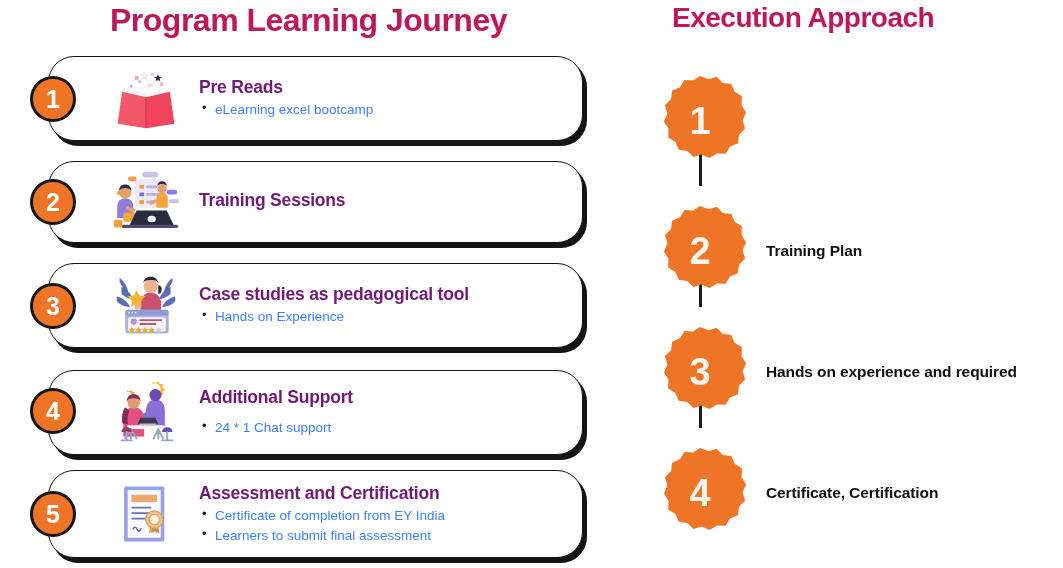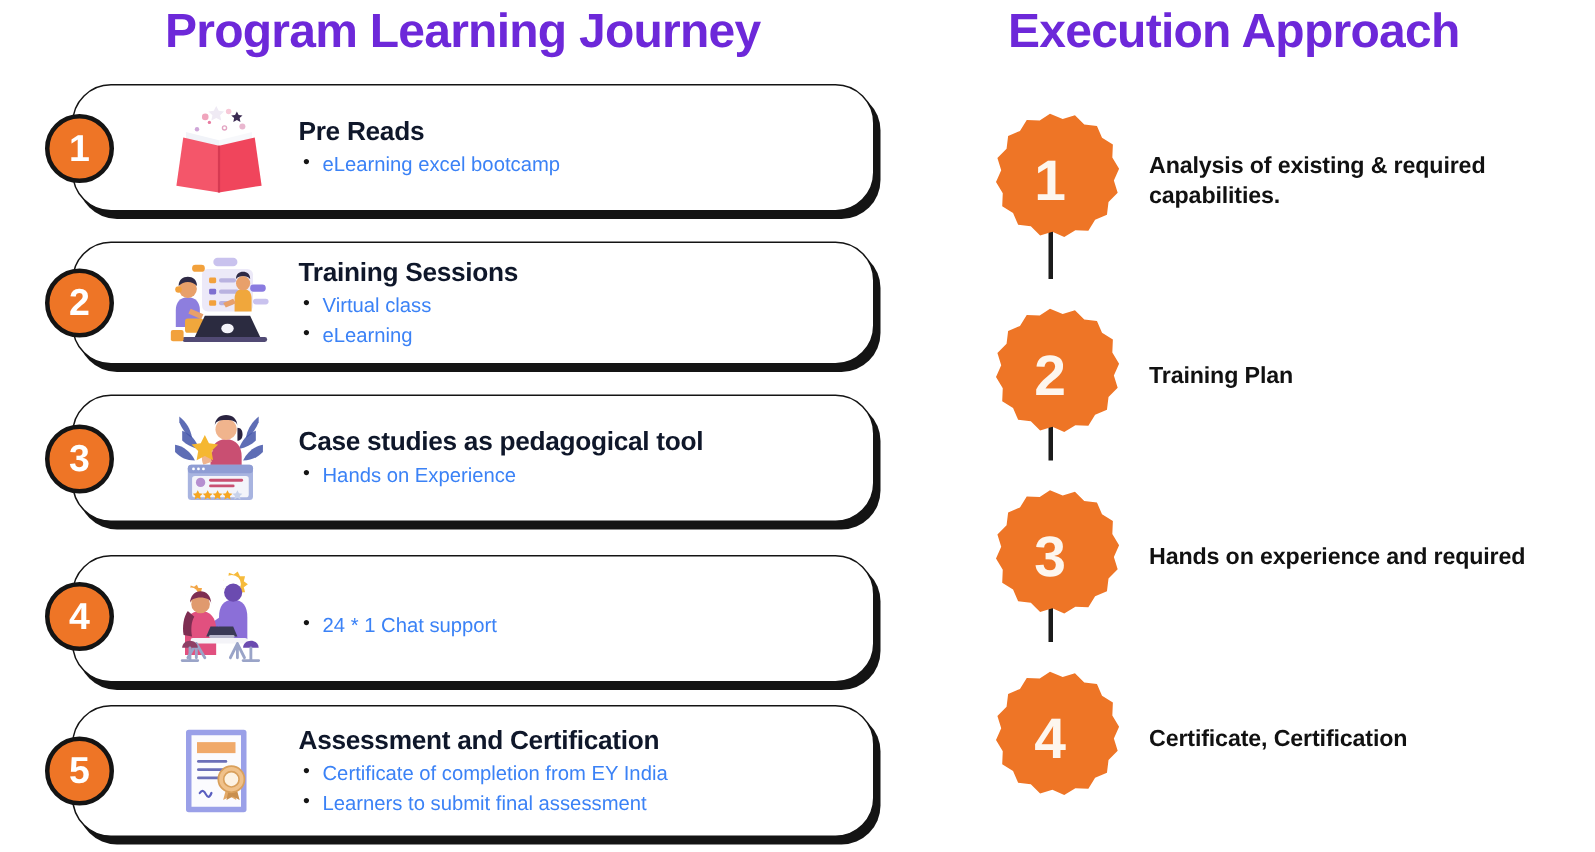--- a/index.html
+++ b/index.html
@@ -17,33 +17,33 @@
     width: 1063px;
     height: 568px;
     background: #ffffff;
     overflow: hidden;
   }
 
   
   .panel-title {
     position: absolute;
     font-weight: bold;
-    color: #6d28d9;
+    color: #be185d;
     letter-spacing: -0.5px;
     white-space: nowrap;
   }
   #title-left {
     left: 110px;
     top: 2px;
     font-size: 32px;
   }
   #title-right {
     left: 672px;
     top: 2px;
-    font-size: 32px;
+    font-size: 28px;
   }
 
   
   #journey-list {
     position: absolute;
     left: 0;
     top: 0;
     width: 620px;
     height: 568px;
   }
@@ -63,21 +63,21 @@
     right: 14px;
     top: 0;
     bottom: 0;
     display: flex;
     flex-direction: column;
     justify-content: center;
   }
   .card-title {
     font-size: 17.5px;
     font-weight: bold;
-    color: #0f172a;
+    color: #701a75;
     letter-spacing: -0.2px;
     line-height: 1.15;
     margin-bottom: 3px;
   }
   .card-bullets {
     list-style: none;
     margin: 0;
     padding: 0;
   }
   .card-bullets li {
@@ -249,24 +249,20 @@
           <path d="M20 40 l9 4 -1.6 3.4 -9-4z" fill="#e8a06a"></path>
           <rect x="16" y="47" width="13" height="10" rx="2" fill="#f0a73c"></rect>
           <path d="M30 45 L62 45 L70 62 L22 62 Z" fill="#2b2b40"></path>
           <ellipse cx="46" cy="54" rx="4.4" ry="3.4" fill="#f4f4fa"></ellipse>
           <rect x="14" y="60" width="60" height="3.5" rx="1.7" fill="#514a74"></rect>
           <rect x="6" y="55" width="9" height="8" rx="1.5" fill="#f2a13c"></rect>
         </svg>
       </div>
       <div class="card-body">
         <div class="card-title">Training Sessions</div>
-        <ul class="card-bullets">
-          <li>Virtual class</li>
-          <li>eLearning</li>
-        </ul>
       </div>
     </div>
     <div class="badge-circle" style="left:30px;top:179px;">2</div>
 
     <div class="journey-card" style="top:263px;height:85px;">
       <div class="card-icon">
         <svg viewBox="0 0 80 72" width="76" height="68">
           <g fill="#4253a8">
             <path d="M14 16 c6 2 10 7 12 13 -5-1-9-3-12-6z" opacity="0.85"></path>
             <path d="M9 26 c6 1 11 5 14 11 -6 0-10-2-14-6z" opacity="0.85"></path>
@@ -332,20 +328,21 @@
           <rect x="33" y="47" width="18" height="2" rx="1" fill="#b8b8cc"></rect>
           <path d="M24 53 l0 10 M24 53 l-6 10 M24 53 l6 10" stroke="#9aa4c8" stroke-width="2" fill="none" stroke-linecap="round"></path>
           <path d="M53 53 l0 10 M53 53 l-5 10 M53 53 l5 10" stroke="#9aa4c8" stroke-width="2" fill="none" stroke-linecap="round"></path>
           <path d="M14 56 c0-3 2.5-5 5.5-5 s5.5 2 5.5 5 l-11 0z" fill="#8e3f66"></path>
           <path d="M57 56 c0-3 2.5-5 5.5-5 s5.5 2 5.5 5 l-11 0z" fill="#6b4bb0"></path>
           <path d="M19.5 56 l0 9 M14 65 l11 0" stroke="#9aa4c8" stroke-width="2" stroke-linecap="round" fill="none"></path>
           <path d="M62.5 56 l0 9 M57 65 l11 0" stroke="#9aa4c8" stroke-width="2" stroke-linecap="round" fill="none"></path>
         </svg>
       </div>
       <div class="card-body">
+        <div class="card-title">Additional Support</div>
         <ul class="card-bullets" style="margin-top:8px;">
           <li>24 * 1 Chat support</li>
         </ul>
       </div>
     </div>
     <div class="badge-circle" style="left:30px;top:388px;">4</div>
 
     <div class="journey-card" style="top:470px;height:88px;">
       <div class="card-icon">
         <svg viewBox="0 0 80 72" width="74" height="66">
@@ -385,21 +382,20 @@
       <div class="scallop">
         <svg viewBox="0 0 100 100">
           <path d="M50 2
             L59.0 5.6 L67.7 3.0 L74.3 9.5 L83.3 10.6 L86.9 19.0 L94.6 23.8 L94.2 33.0 L99.0 40.9
             L95.3 49.3 L98.0 58.0 L91.5 64.6 L90.4 73.6 L82.0 77.2 L77.2 84.9 L68.0 84.5 L60.1 89.3
             L51.7 85.6 L43.0 88.3 L36.4 81.8 L27.4 80.7 L23.8 72.3 L16.1 67.5 L16.5 58.3 L11.7 50.4
             L15.4 42.0 L12.7 33.3 L19.2 26.7 L20.3 17.7 L28.7 14.1 L33.5 6.4 L42.7 6.8 Z" fill="#ee7526"></path>
         </svg>
       </div>
       <div class="scallop-num" style="left:33px;">1</div>
-      <div class="approach-label">Analysis of existing &amp; required capabilities.</div>
     </div>
 
     <div class="approach-step" style="top:204px;">
       <div class="scallop">
         <svg viewBox="0 0 100 100">
           <path d="M50 2
             L59.0 5.6 L67.7 3.0 L74.3 9.5 L83.3 10.6 L86.9 19.0 L94.6 23.8 L94.2 33.0 L99.0 40.9
             L95.3 49.3 L98.0 58.0 L91.5 64.6 L90.4 73.6 L82.0 77.2 L77.2 84.9 L68.0 84.5 L60.1 89.3
             L51.7 85.6 L43.0 88.3 L36.4 81.8 L27.4 80.7 L23.8 72.3 L16.1 67.5 L16.5 58.3 L11.7 50.4
             L15.4 42.0 L12.7 33.3 L19.2 26.7 L20.3 17.7 L28.7 14.1 L33.5 6.4 L42.7 6.8 Z" fill="#ee7526"></path>

